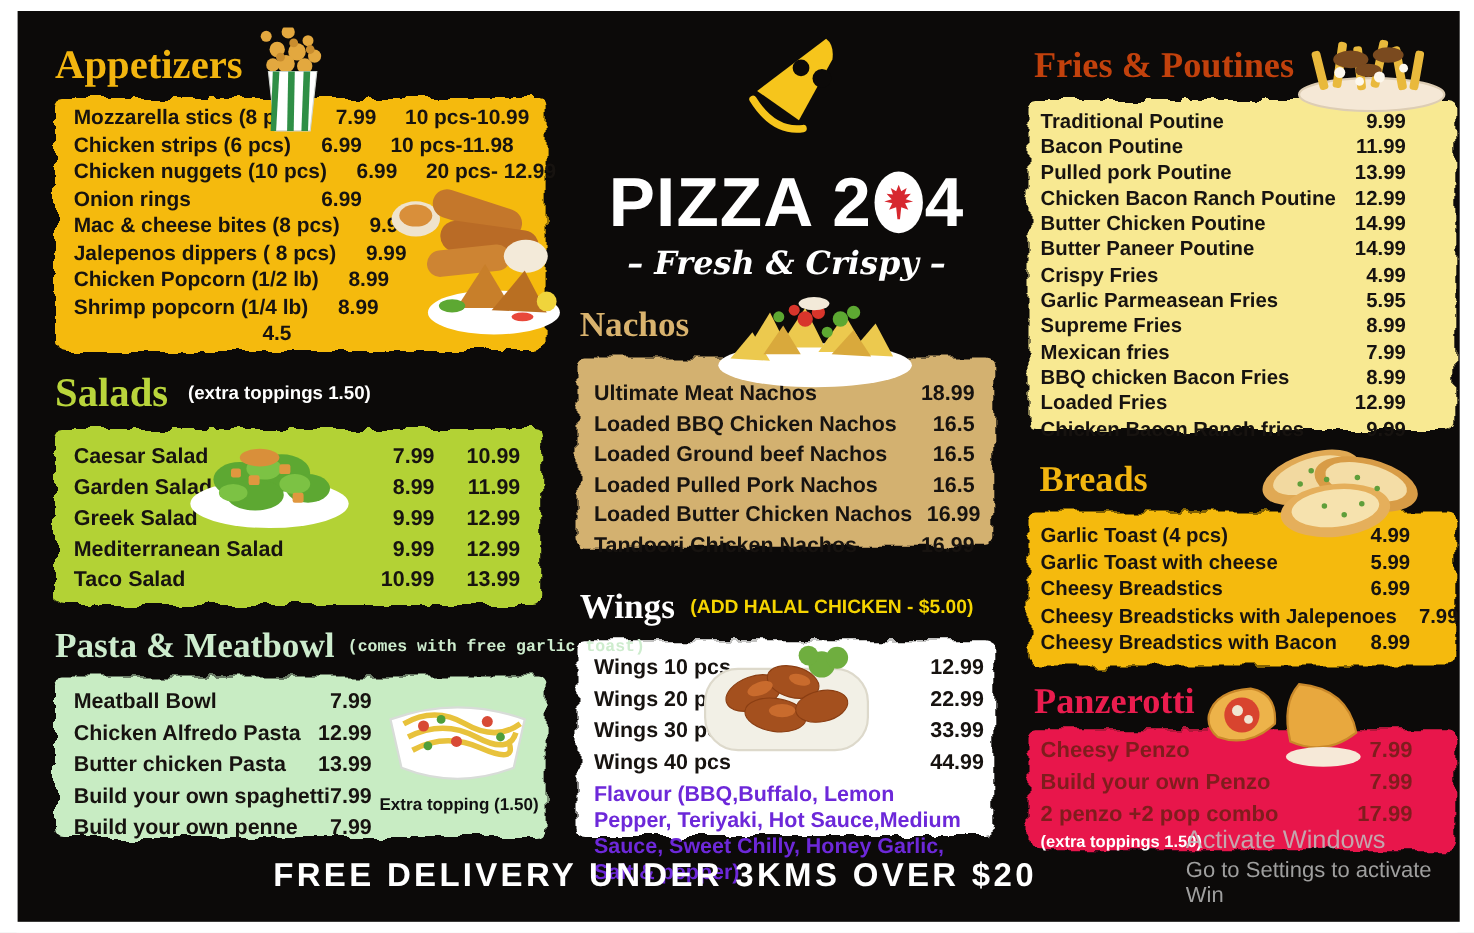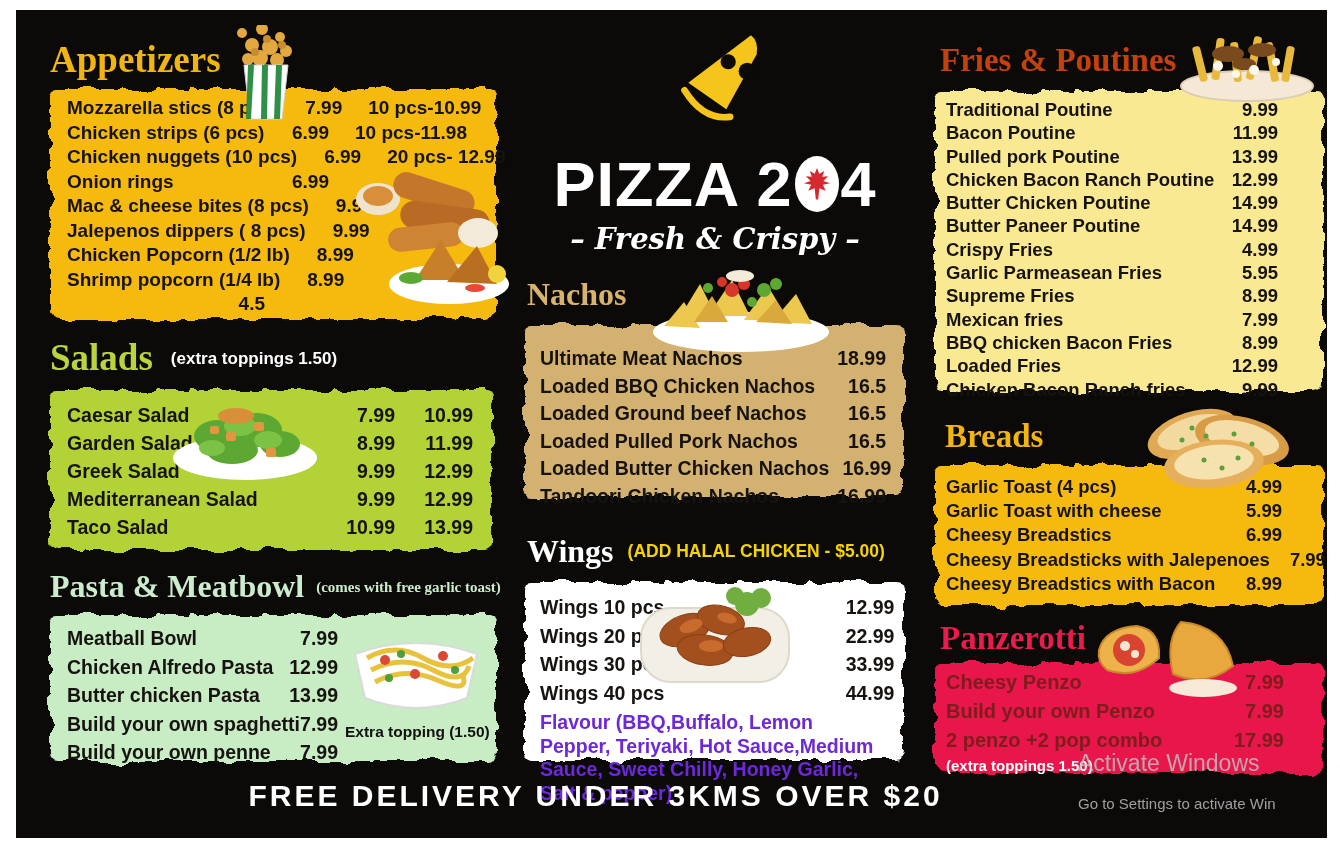--- a/index.html
+++ b/index.html
@@ -60,21 +60,21 @@
     font-family:"DejaVu Serif", serif; font-style:italic; font-weight:bold;
     font-size:29px; }
 
   .banner { position:absolute; left:16px; top:779px; width:1159px; text-align:center;
     color:#fff; font-size:30px; font-weight:bold; letter-spacing:3px; z-index:4;
     white-space:nowrap; }
 
   .watermark { position:absolute; left:1078px; top:750px; z-index:6;
     color:rgba(190,190,190,0.85); }
   .wm1 { font-size:23px; font-weight:normal; }
-  .wm2 { font-size:15px; margin-top:18px; color:rgba(175,175,175,0.9); }
+  .wm2 { font-size:20px; margin-top:3px; color:rgba(175,175,175,0.9); }
 
   .food { position:absolute; z-index:5; }
 </style>
 </head>
 <body>
 
 <svg width="0" height="0" style="position:absolute">
   <defs>
     <filter id="torn" x="-8%" y="-8%" width="116%" height="116%">
       <feTurbulence type="fractalNoise" baseFrequency="0.038 0.05" numOctaves="3" seed="8" result="n"></feTurbulence>
@@ -182,21 +182,21 @@
 
           <div class="row">
             <span class="nm">Taco Salad</span>
             <span class="p1">10.99</span>
             <span class="p2">13.99</span>
           </div>
         </div>
     </div>
   </div>
 
-  <h2 class="sec-title" style="left:50px; top:568px; font-size:32px; color:#cdeccd;"><span>Pasta &amp; Meatbowl</span><span class="sec-note" style="font-family:Liberation Serif, serif; font-size:15px; color:#cdeccd; margin-left:12px; vertical-align:5px;">(comes with free garlic toast)</span></h2>
+  <h2 class="sec-title" style="left:50px; top:568px; font-size:32px; color:#cdeccd;"><span>Pasta &amp; Meatbowl</span><span class="sec-note" style="font-family:Liberation Mono, monospace; font-size:15px; color:#cdeccd; margin-left:12px; vertical-align:5px;">(comes with free garlic toast)</span></h2>
 
   <div class="box pas" style="left:45px; top:610px; width:456px; height:156px;">
     <div class="box-bg" style="background:#c8ecc3;"></div>
     <div class="box-content" style="padding:14px 0 0 22px;">
       <div class="rows">
 
           <div class="row">
             <span class="nm">Meatball Bowl</span>
             <span class="p1">7.99</span>
           </div>

